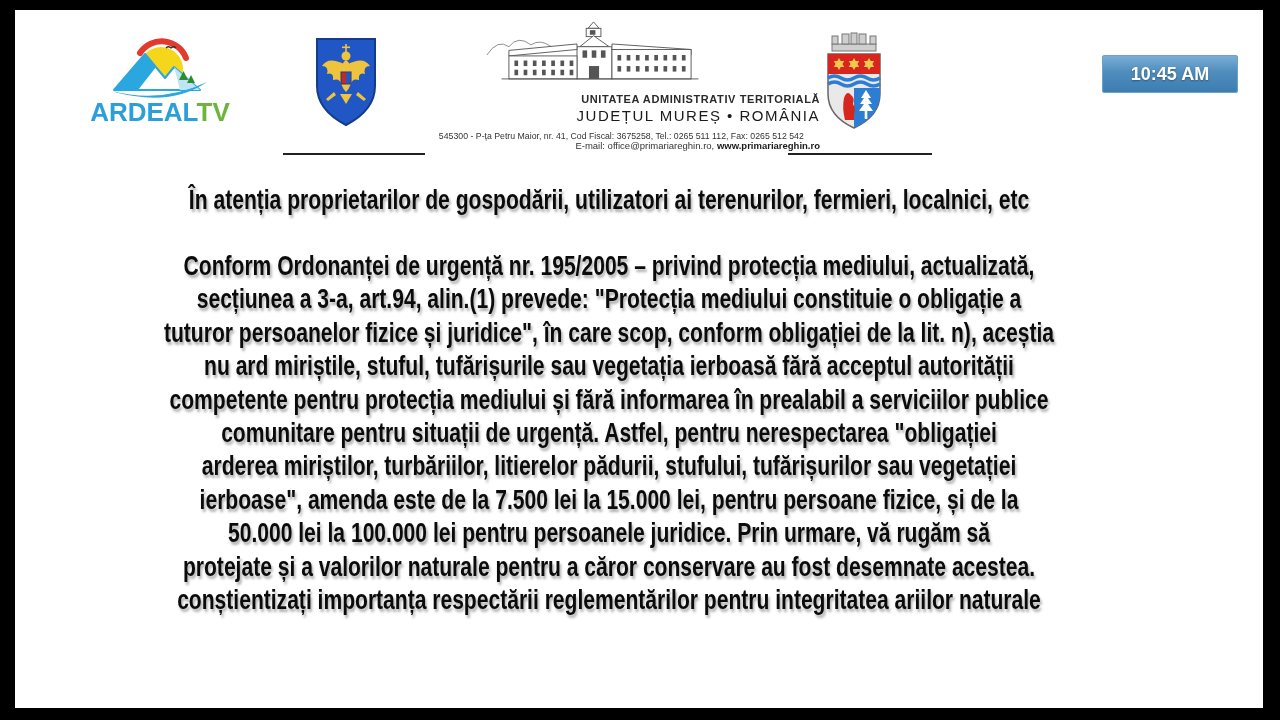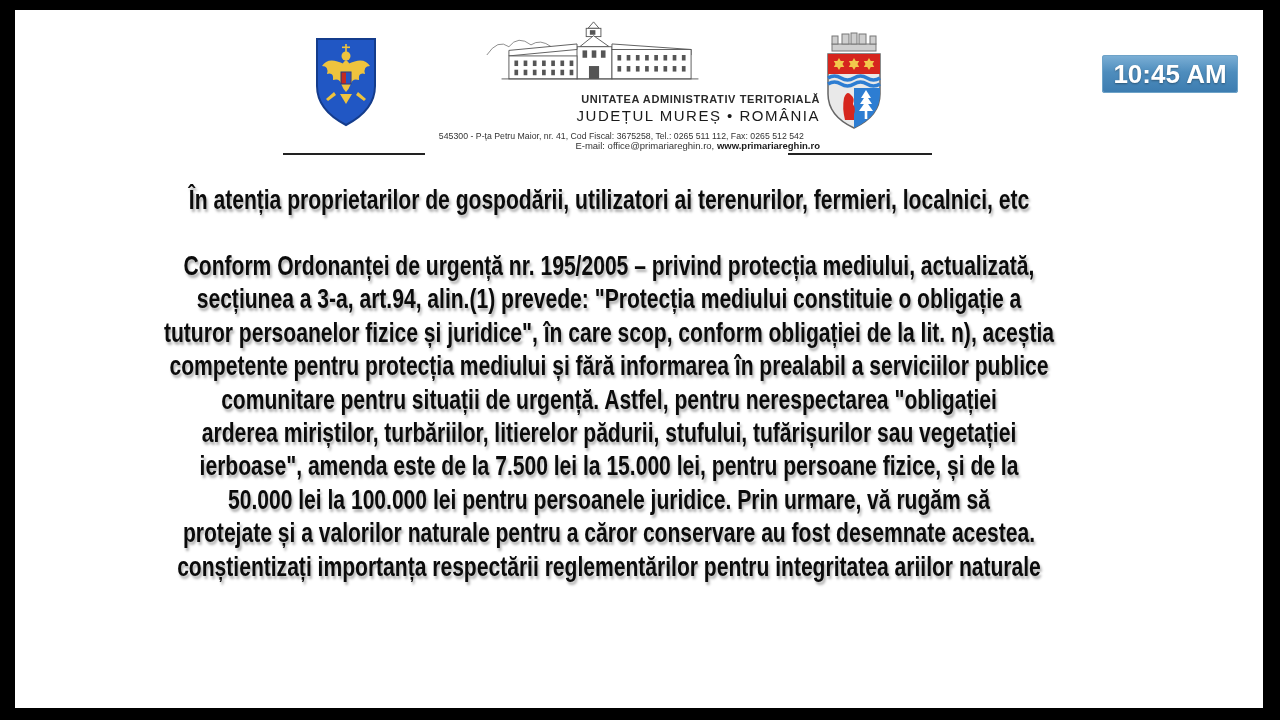--- a/index.html
+++ b/index.html
@@ -31,41 +31,55 @@
   .email{font-size:9.5px;color:#333;margin-top:1px;}
   .email .site{font-weight:700;color:#1a1a1a;}
   .rule{position:absolute;height:2px;background:#222;top:153px;}
   .rule-left{left:283px;width:142px;}
   .rule-right{left:788px;width:144px;}
 
   
   .clock{position:absolute;left:1102px;top:55px;width:136px;height:38px;
          background:linear-gradient(180deg,#7db0d6 0%,#4e8dbd 45%,#3c7cb0 100%);
          border-radius:3px;box-shadow:inset 0 0 0 1px #6ea3c8;
-         color:#fff;font-weight:700;font-size:26px;line-height:38px;text-align:center;
+         color:#fff;font-weight:700;font-size:18px;line-height:38px;text-align:center;
          text-shadow:0 1px 2px rgba(0,0,0,0.35);}
 
   
   .big{font-weight:700;font-size:27px;color:#0b0b0b;
        text-shadow:2px 3px 3px rgba(0,0,0,0.32);white-space:nowrap;}
   .heading-wrap{position:absolute;left:0;top:183px;width:1164px;height:34px;}
   .heading-wrap .big{position:absolute;left:609px;top:0;line-height:34px;
        transform:translateX(-50%) scaleX(0.78);}
   .bodytext{position:absolute;left:0;top:250px;width:1280px;}
   .line{position:relative;height:33.4px;padding-left:6px;}
   .line .big{position:absolute;left:609px;top:0;line-height:33.4px;
        transform:translateX(-50%) scaleX(0.78);}
 </style>
 </head>
 <body>
 
 <div class="screen">
   <div class="page">
     <div class="layer">
 
+      <div class="channel-logo">
+        <svg width="100" height="64" viewBox="0 0 100 64">
+          <path d="M30 17 A26 26 0 0 1 76 22" stroke="#E23B2E" stroke-width="6" fill="none" stroke-linecap="round"></path>
+          <circle cx="51" cy="33" r="22" fill="#F5D61A"></circle>
+          <path d="M56 12 q2.5 -2.5 5 0 q2.5 -2.5 5 0" stroke="#333" stroke-width="1.2" fill="none"></path>
+          <path d="M4 54 L35 18 L55 42 L64 31 L90 54 Z" fill="#FFFFFF" stroke="#2BA7E0" stroke-width="2" stroke-linejoin="round"></path>
+          <path d="M4 54 L35 18 L46 31 L28 54 Z" fill="#2BA7E0"></path>
+          <path d="M64 31 L90 54 L70 54 Z" fill="#BFE4F5"></path>
+          <path d="M69 44 l4.5 -9 l4.5 9 z" fill="#2E8B2E"></path>
+          <path d="M77 47 l4 -8 l4 8 z" fill="#2E8B2E"></path>
+          <path d="M2 55 Q50 68 97 46 Q66 67 24 60 Q10 58 2 55 Z" fill="#2BA7E0"></path>
+        </svg>
+        <div class="wordmark"><span class="wm-blue">ARDEAL</span><span class="wm-green">TV</span></div>
+      </div>
 
       <svg class="coa-ro" width="64" height="92" viewBox="0 0 64 92">
         <path d="M3 3 H61 V50 Q61 74 32 89 Q3 74 3 50 Z" fill="#2157C4" stroke="#143C8C" stroke-width="2"></path>
         <g fill="#EFC33D">
           <path d="M30 28 Q14 20 8 30 Q15 30 13 38 Q20 36 19 44 Q26 42 27 48 L30 50 Z"></path>
           <path d="M34 28 Q50 20 56 30 Q49 30 51 38 Q44 36 45 44 Q38 42 37 48 L34 50 Z"></path>
           <path d="M32 24 q6 4 6 14 q0 12 -6 18 q-6 -6 -6 -18 q0 -10 6 -14 z"></path>
           <circle cx="32" cy="20" r="4.5"></circle>
           <rect x="31.2" y="8" width="1.6" height="8"></rect>
           <rect x="28" y="10.5" width="8" height="1.6"></rect>
@@ -180,20 +194,23 @@
         <div class="line">
             <span class="big">Conform Ordonanței de urgență nr. 195/2005 – privind protecția mediului, actualizată,</span>
           </div>
         <div class="line">
             <span class="big">secțiunea a 3-a, art.94, alin.(1) prevede: "Protecția mediului constituie o obligație a</span>
           </div>
         <div class="line">
             <span class="big">tuturor persoanelor fizice și juridice", în care scop, conform obligației de la lit. n), aceștia</span>
           </div>
         <div class="line">
+            <span class="big">nu ard miriștile, stuful, tufărișurile sau vegetația ierboasă fără acceptul autorității</span>
+          </div>
+        <div class="line">
             <span class="big">competente pentru protecția mediului și fără informarea în prealabil a serviciilor publice</span>
           </div>
         <div class="line">
             <span class="big">comunitare pentru situații de urgență. Astfel, pentru nerespectarea "obligației</span>
           </div>
         <div class="line">
             <span class="big">arderea miriștilor, turbăriilor, litierelor pădurii, stufului, tufărișurilor sau vegetației</span>
           </div>
         <div class="line">
             <span class="big">ierboase", amenda este de la 7.500 lei la 15.000 lei, pentru persoane fizice, și de la</span>

